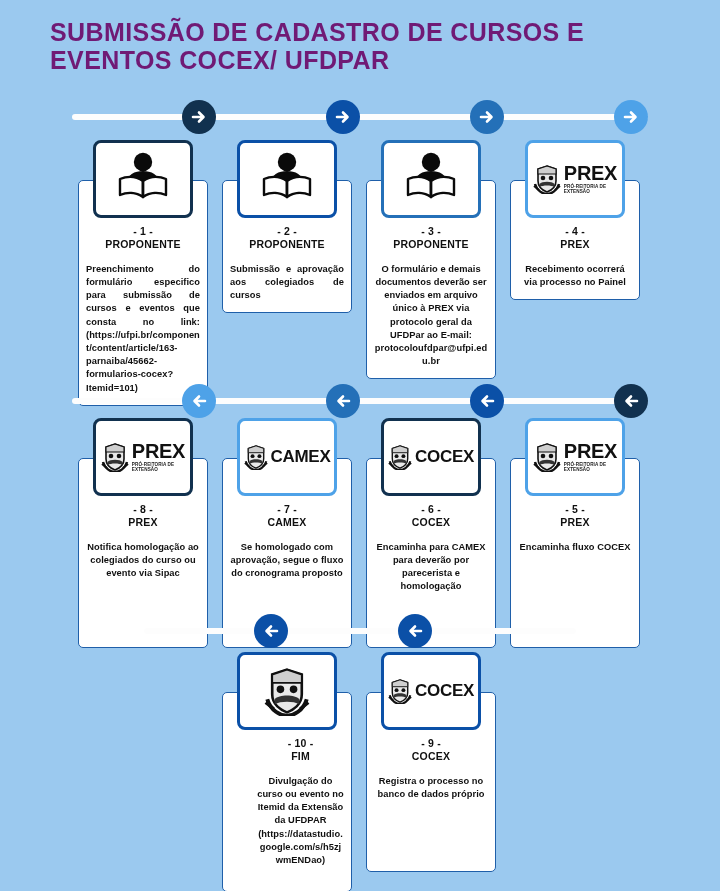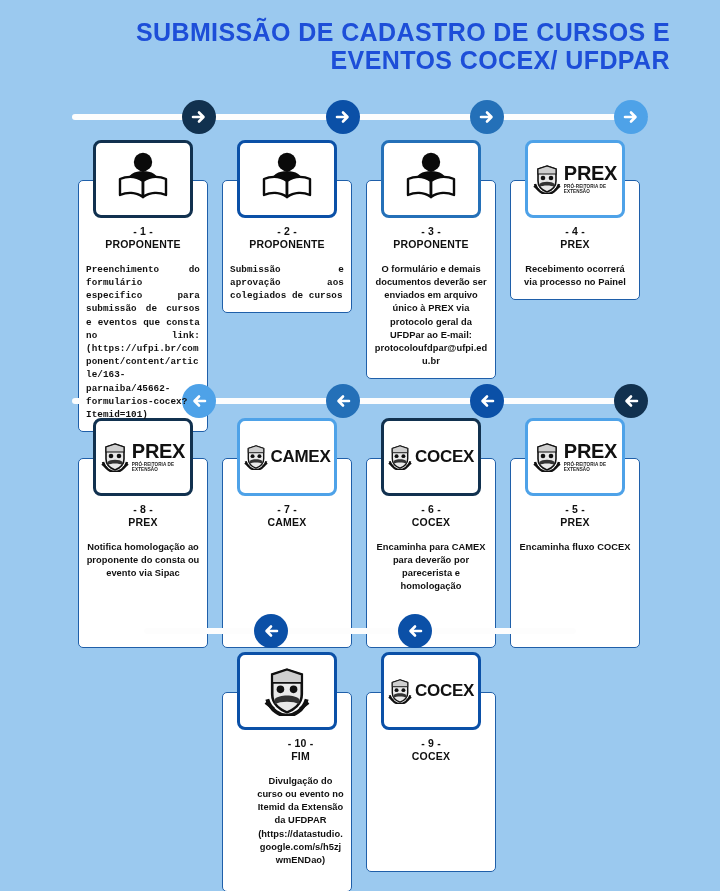--- a/index.html
+++ b/index.html
@@ -16,22 +16,22 @@
     height: 891px;
     background: #9bc9ef;
   }
 
   
   .title {
     position: absolute;
     top: 18px;
     left: 50px;
     width: 620px;
-    text-align: right;
-    color: #1d4ed8;
+    text-align: left;
+    color: #701a75;
     font-weight: bold;
     font-size: 25px;
     line-height: 1.12;
     letter-spacing: 0.4px;
     text-transform: uppercase;
   }
 
   
   .rail {
     position: absolute;
@@ -100,21 +100,21 @@
     margin-top: 11px;
     font-size: 9.3px;
     font-weight: bold;
     color: #101010;
     line-height: 1.42;
     letter-spacing: 0.05px;
     word-break: break-word;
     position: relative;
     z-index: 4;
   }
-  .step.justify .desc { text-align: justify; text-align-last: left; font-family: Liberation Mono, monospace; }
+  .step.justify .desc { text-align: justify; text-align-last: left; }
 
   
   .bd-navy   { border: 3px solid #11314f; }
   .bd-blue   { border: 3px solid #0b50a7; }
   .bd-steel  { border: 3px solid #2470b8; }
   .bd-light  { border: 3px solid #4ea2e8; }
 
   
   .logo-row { display: flex; align-items: center; gap: 3px; }
   .crest { display: block; }
@@ -274,21 +274,21 @@
       <svg width="18" height="18" viewBox="0 0 18 18">
           <path d="M15 9 h-9 M9 4.5 L4.5 9 L9 13.5" stroke="#fff" stroke-width="2.6" fill="none" stroke-linecap="round" stroke-linejoin="round"></path>
         </svg>
     </div>
   </div>
 
   <div class="step" style="left:78px; top:418px;">
     <div class="body" style="min-height:190px;">
       <div class="heading">- 8 -</div>
       <div class="heading">PREX</div>
-      <div class="desc">Notifica homologação ao proponente do consta ou evento via Sipac</div>
+      <div class="desc">Notifica homologação ao colegiados do curso ou evento via Sipac</div>
     </div>
     <div class="icon-box bd-navy">
       <div class="logo-row">
         <svg class="crest" width="28" height="30" viewBox="0 0 28 30">
           <path d="M14 2 L23 5 L23 17 C23 23 18 26.5 14 28 C10 26.5 5 23 5 17 L5 5 Z" fill="#e9e9e9" stroke="#111" stroke-width="1.6"></path>
           <path d="M14 2 L23 5 L23 10 L5 10 L5 5 Z" fill="#cfcfcf" stroke="#111" stroke-width="1.1"></path>
           <circle cx="10" cy="14" r="2.3" fill="#111"></circle>
           <circle cx="18" cy="14" r="2.3" fill="#111"></circle>
           <path d="M6.5 20 C9 17 19 17 21.5 20 L21.5 23 C18 21 10 21 6.5 23 Z" fill="#333"></path>
           <path d="M2 20 C4 27 10 30 14 30 C18 30 24 27 26 20" fill="none" stroke="#111" stroke-width="2.4"></path>
@@ -302,20 +302,21 @@
           </div>
         </div>
       </div>
     </div>
   </div>
 
   <div class="step" style="left:222px; top:418px;">
     <div class="body" style="min-height:190px;">
       <div class="heading">- 7 -</div>
       <div class="heading">CAMEX</div>
+      <div class="desc">Se homologado com aprovação, segue o fluxo do cronograma proposto</div>
     </div>
     <div class="icon-box bd-light">
       <div class="logo-row">
         <svg class="crest" width="24" height="26" viewBox="0 0 28 30">
           <path d="M14 2 L23 5 L23 17 C23 23 18 26.5 14 28 C10 26.5 5 23 5 17 L5 5 Z" fill="#e9e9e9" stroke="#111" stroke-width="1.6"></path>
           <path d="M14 2 L23 5 L23 10 L5 10 L5 5 Z" fill="#cfcfcf" stroke="#111" stroke-width="1.1"></path>
           <circle cx="10" cy="14" r="2.3" fill="#111"></circle>
           <circle cx="18" cy="14" r="2.3" fill="#111"></circle>
           <path d="M6.5 20 C9 17 19 17 21.5 20 L21.5 23 C18 21 10 21 6.5 23 Z" fill="#333"></path>
           <path d="M2 20 C4 27 10 30 14 30 C18 30 24 27 26 20" fill="none" stroke="#111" stroke-width="2.4"></path>
@@ -406,20 +407,21 @@
         <path d="M2 20 C4 27 10 30 14 30 C18 30 24 27 26 20" fill="none" stroke="#111" stroke-width="2.4"></path>
         <path d="M1 22 L6 26 M27 22 L22 26" stroke="#111" stroke-width="2"></path>
       </svg>
     </div>
   </div>
 
   <div class="step" style="left:366px; top:652px;">
     <div class="body" style="min-height:180px;">
       <div class="heading">- 9 -</div>
       <div class="heading">COCEX</div>
+      <div class="desc">Registra o processo no banco de dados próprio</div>
     </div>
     <div class="icon-box bd-blue">
       <div class="logo-row">
         <svg class="crest" width="24" height="26" viewBox="0 0 28 30">
           <path d="M14 2 L23 5 L23 17 C23 23 18 26.5 14 28 C10 26.5 5 23 5 17 L5 5 Z" fill="#e9e9e9" stroke="#111" stroke-width="1.6"></path>
           <path d="M14 2 L23 5 L23 10 L5 10 L5 5 Z" fill="#cfcfcf" stroke="#111" stroke-width="1.1"></path>
           <circle cx="10" cy="14" r="2.3" fill="#111"></circle>
           <circle cx="18" cy="14" r="2.3" fill="#111"></circle>
           <path d="M6.5 20 C9 17 19 17 21.5 20 L21.5 23 C18 21 10 21 6.5 23 Z" fill="#333"></path>
           <path d="M2 20 C4 27 10 30 14 30 C18 30 24 27 26 20" fill="none" stroke="#111" stroke-width="2.4"></path>

